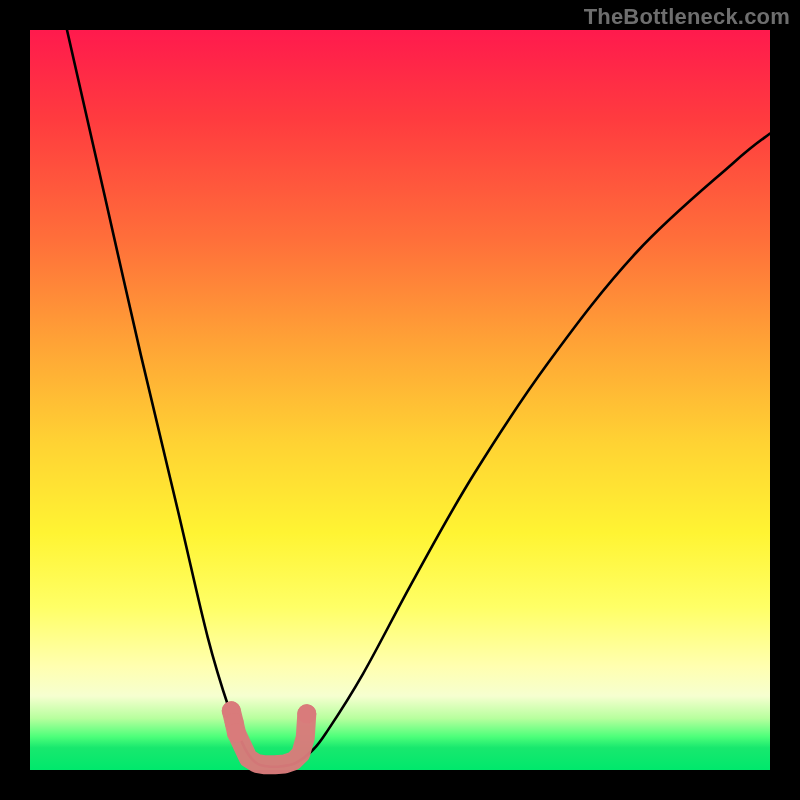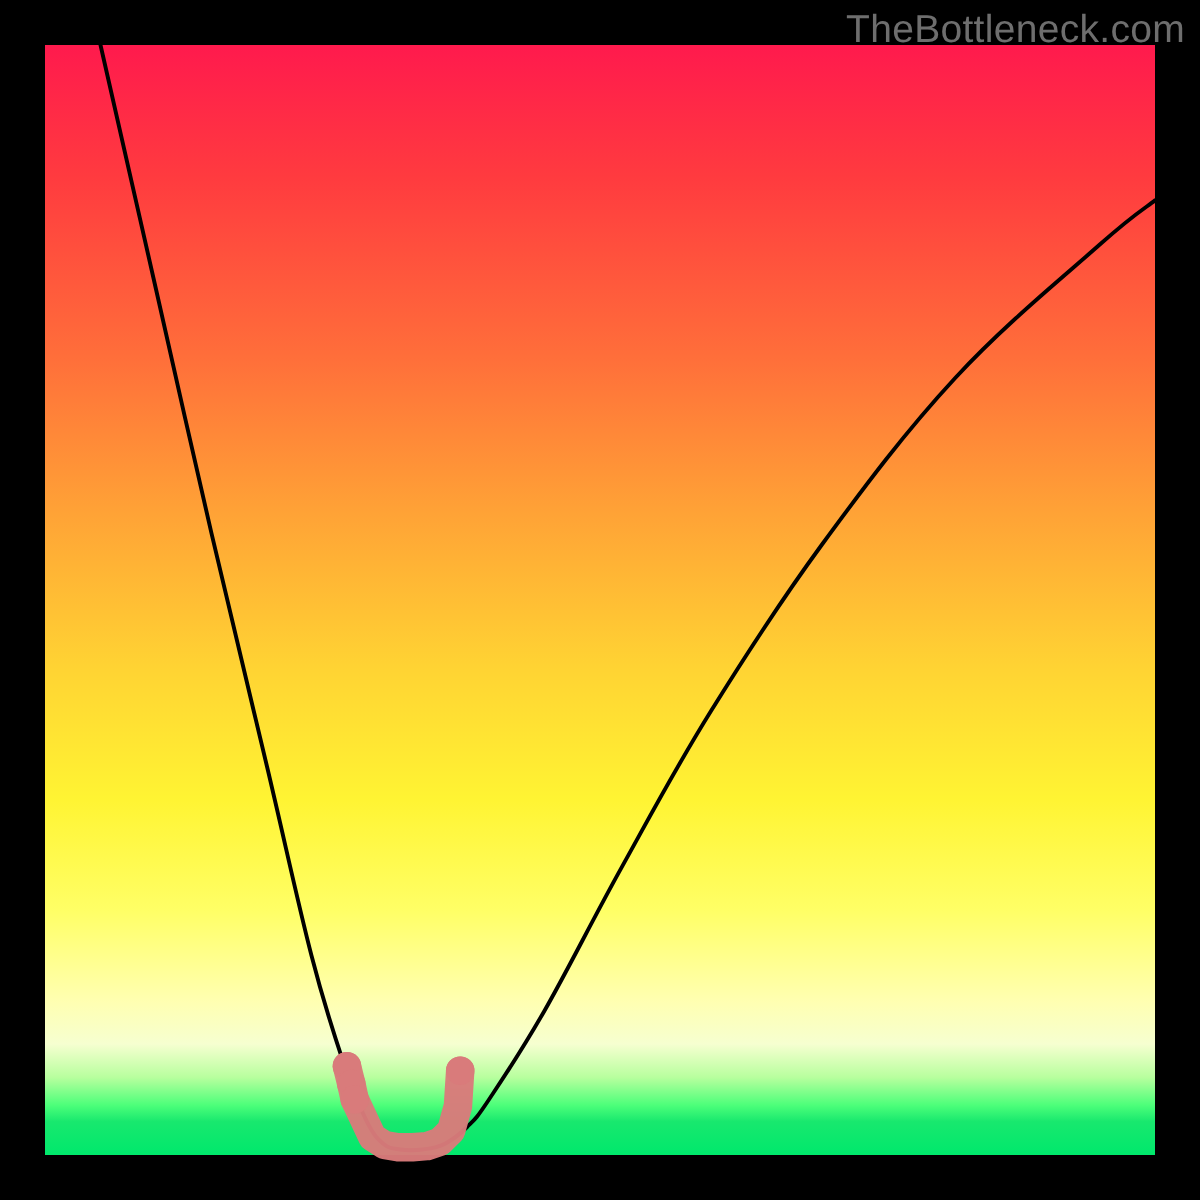--- a/index.html
+++ b/index.html
@@ -41,22 +41,22 @@
       #4dff7a 95.5%,
       #18e86e 97%,
       #00e86c 100%
     );
   }
   .watermark {
     position: absolute;
     top: 4px;
     right: 10px;
     color: #6e6e6e;
-    font-weight: 400;
-    font-size: 26px;
+    font-weight: 700;
+    font-size: 22px;
     letter-spacing: 0.2px;
     user-select: none;
     margin-left: 40px;
   }
   svg.curve {
     position: absolute;
     left: 0;
     top: 0;
     width: 740px;
     height: 740px;

